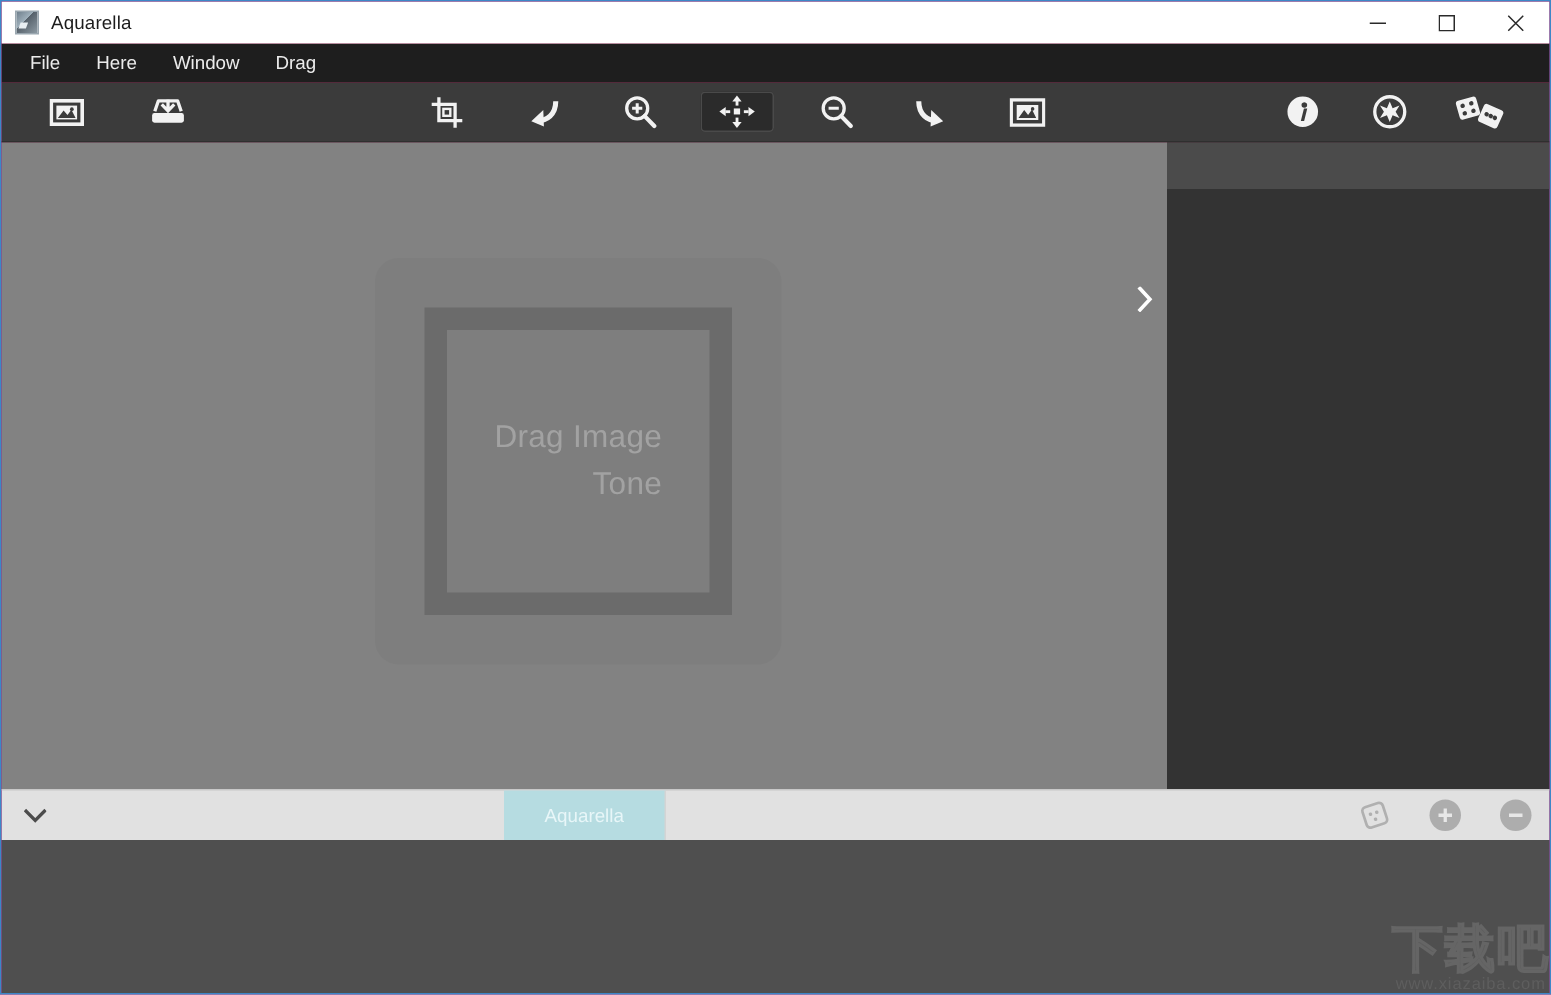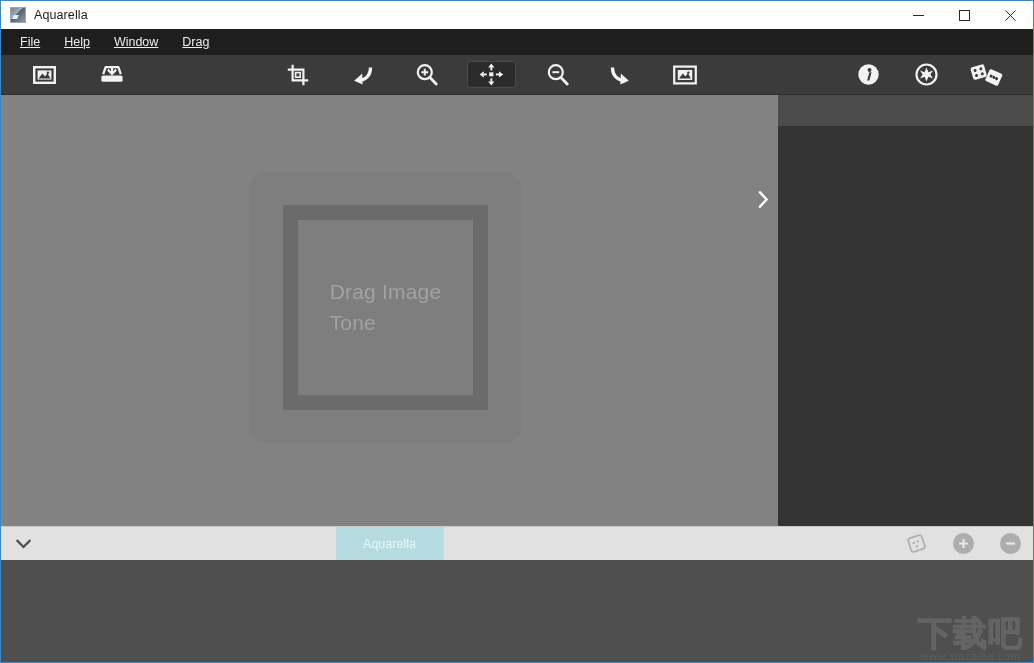--- a/index.html
+++ b/index.html
@@ -79,21 +79,20 @@
     background: #1e1e1e;
     display: flex;
     align-items: center;
     padding-left: 7px;
   }
   .menu-item {
     font-size: 12.5px;
     color: #ececec;
     padding: 3px 12px;
     cursor: default;
-    text-decoration: underline;
   }
 
   
   .toolbar {
     height: 39px;
     background: #3b3b3b;
     display: flex;
     align-items: center;
     position: relative;
     border-bottom: 1px solid #2f2f2f;
@@ -152,21 +151,21 @@
     box-sizing: border-box;
     border: 15px solid #6b6b6b;
     display: flex;
     align-items: center;
     justify-content: center;
   }
   .dropzone-label {
     font-size: 21px;
     line-height: 1.45;
     color: #a2a2a2;
-    text-align: left;
+    text-align: right;
     letter-spacing: 0.2px;
     user-select: none;
   }
   .panel-toggle {
     position: absolute;
     right: 4px;
     top: 92px;
     width: 22px;
     height: 24px;
     display: flex;
@@ -242,21 +241,21 @@
 
   
   .previewstrip {
     position: relative;
     height: 104px;
     background: #4f4f4f;
     overflow: hidden;
   }
   .watermark {
     position: absolute;
-    right: 10px;
+    right: 0;
     bottom: 2px;
     text-align: center;
     user-select: none;
   }
   .watermark-main {
     font-size: 34px;
     font-weight: bold;
     line-height: 0.95;
     color: #5d5d5d;
     letter-spacing: 1px;
@@ -292,21 +291,21 @@
       <div class="wc-btn">
         <svg width="11" height="11" viewBox="0 0 11 11">
           <path d="M0.5 0.5 L10.5 10.5 M10.5 0.5 L0.5 10.5" stroke="#2a2a2a" stroke-width="1" fill="none"></path>
         </svg>
       </div>
     </div>
   </div>
 
   <div class="menubar">
     <div class="menu-item">File</div>
-    <div class="menu-item">Help</div>
+    <div class="menu-item">Here</div>
     <div class="menu-item">Window</div>
     <div class="menu-item">Drag</div>
   </div>
 
   <div class="toolbar">
     <div class="tool-gap-a"></div>
 
     <div class="tool-btn">
       <svg width="23" height="20" viewBox="0 0 23 20">
         <rect x="1.2" y="2.2" width="20.6" height="15.6" fill="none" stroke="#f2f2f2" stroke-width="2.4"></rect>

